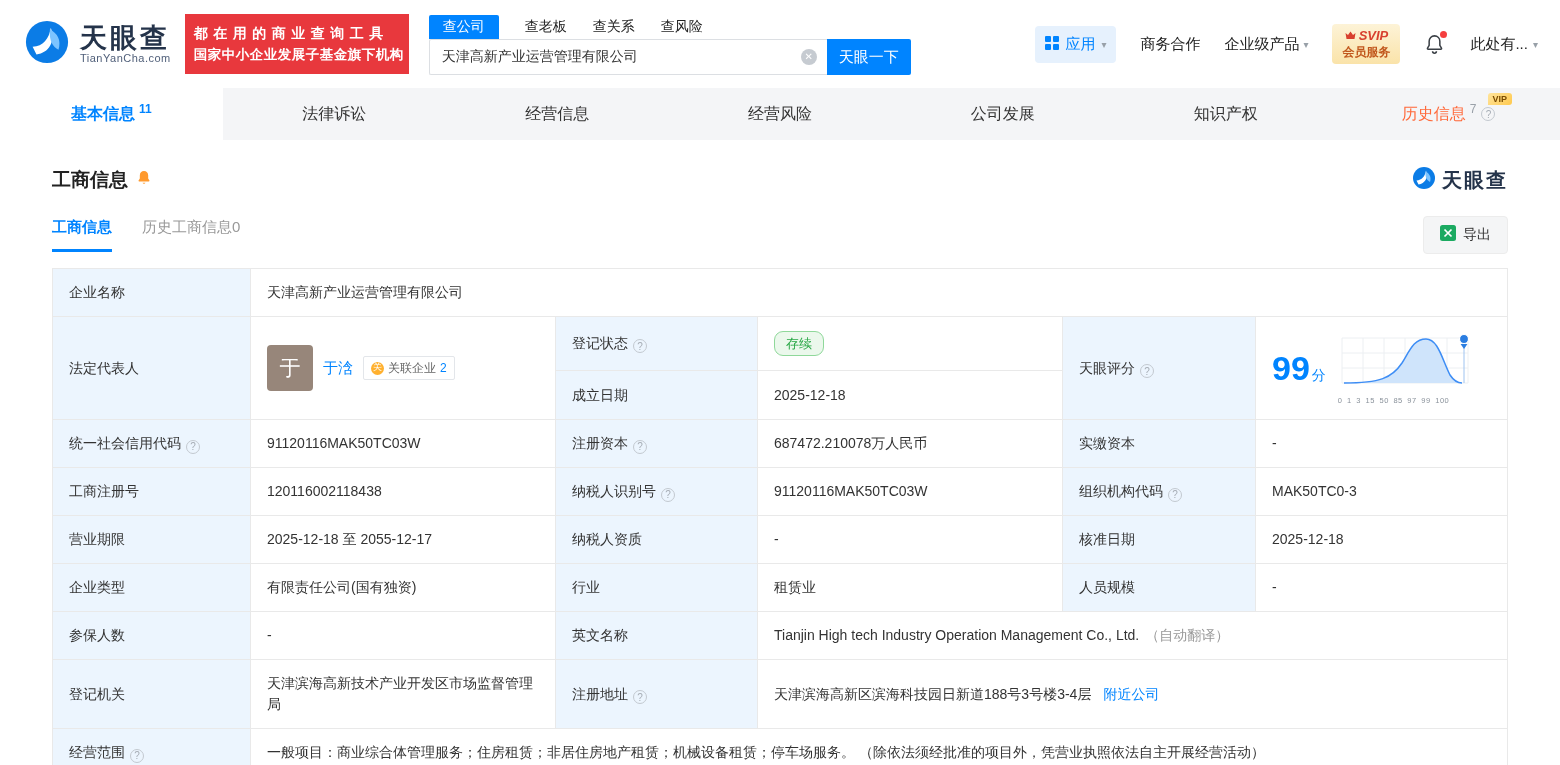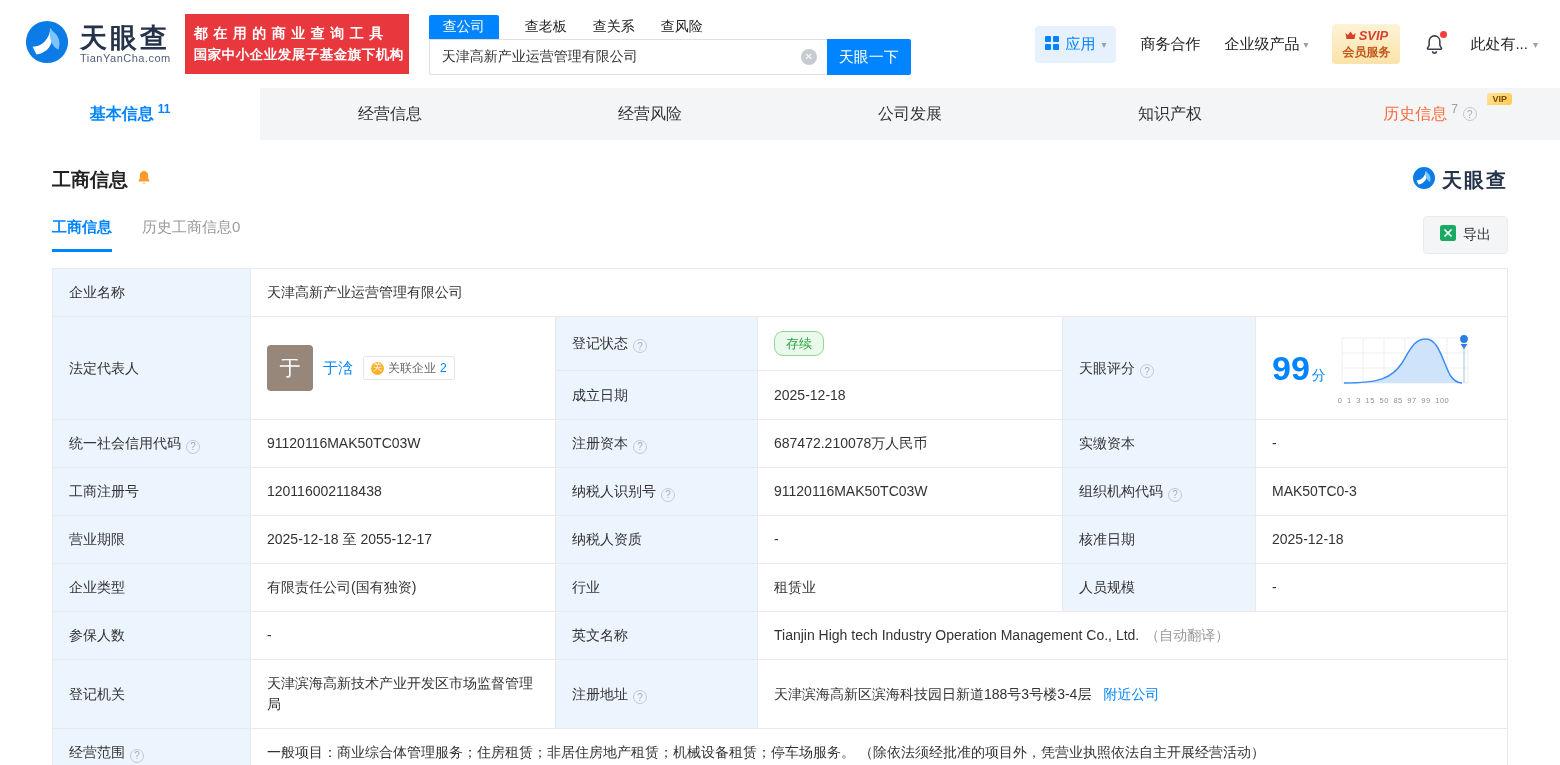--- a/index.html
+++ b/index.html
@@ -162,20 +162,23 @@
         <span>此处有...</span>
         <span class="caret">▾</span>
       </div>
     </div>
   </header>
 
   <nav class="navstrip">
     <div class="nav-tab active">
       <span>基本信息</span>
       <span class="nav-count">11</span>
+    </div>
+    <div class="nav-tab">
+      <span>法律诉讼</span>
     </div>
     <div class="nav-tab">
       <span>经营信息</span>
     </div>
     <div class="nav-tab">
       <span>经营风险</span>
     </div>
     <div class="nav-tab">
       <span>公司发展</span>
     </div>

